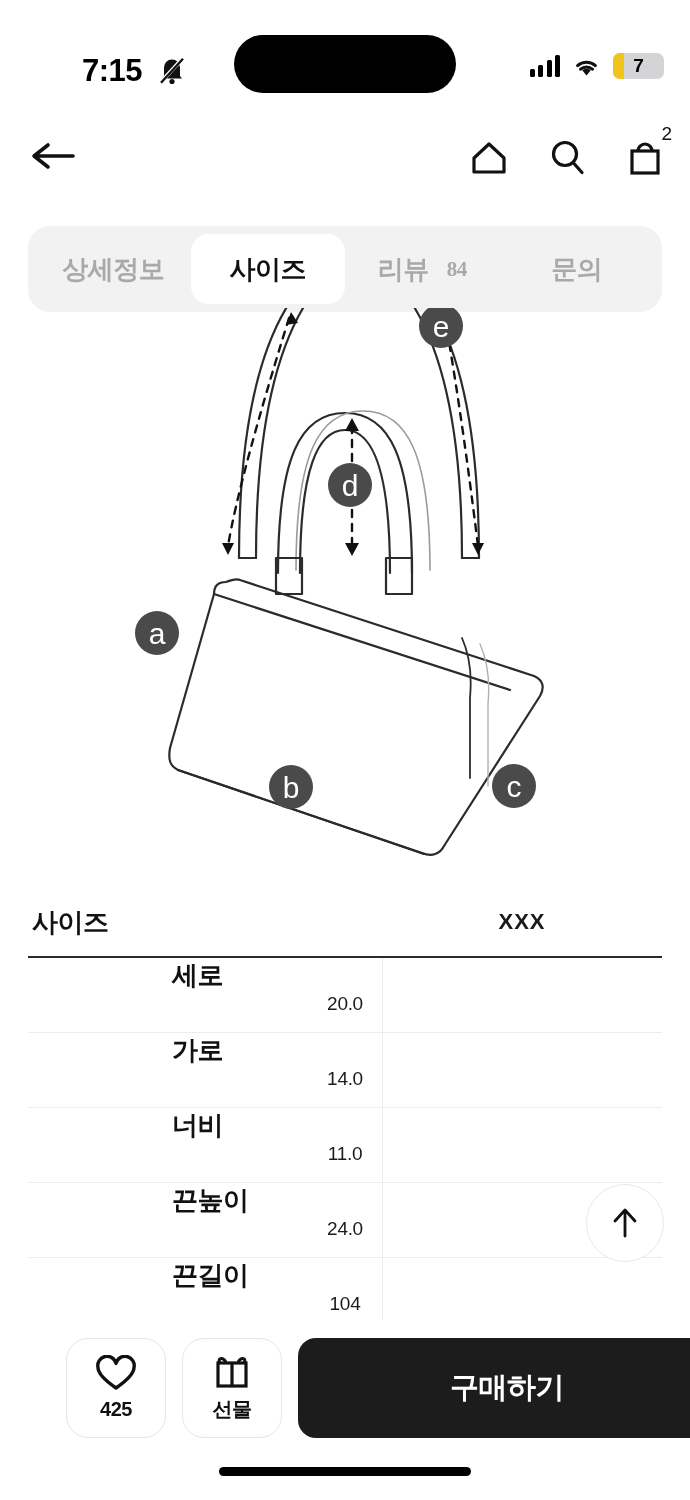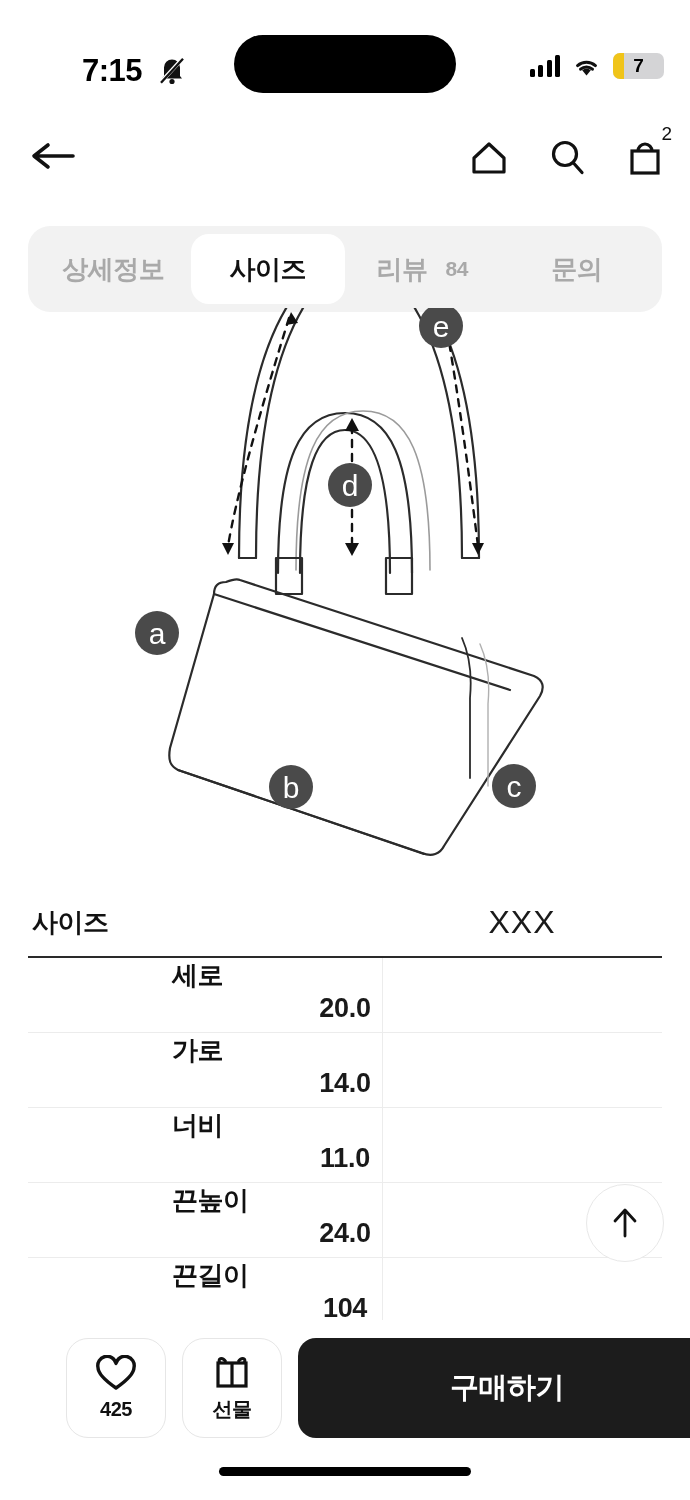--- a/index.html
+++ b/index.html
@@ -57,41 +57,41 @@
     position:absolute; left:28px; top:226px; width:634px; height:86px;
     background:#f2f2f2; border-radius:22px; display:flex; align-items:center;
     padding:8px;
   }
   .tab {
     flex:1; height:70px; display:flex; align-items:center; justify-content:center;
     font-size:26px; font-weight:700; color:#a9a9a9; border-radius:18px;
     letter-spacing:-0.5px;
   }
   .tab.active { background:#fff; color:#111; }
-  .tab .cnt { font-size:21px; font-weight:600; margin-left:18px; }
+  .tab .cnt { font-size:21px; font-weight:600; margin-left:18px;font-family:Liberation Serif, serif; }
 
   
   .diagram { position:absolute; left:0; top:308px; width:690px; height:560px; overflow:hidden; }
   .diagram svg { display:block; }
   .mk-circle { fill:#4a4a4a; }
   .mk-text { fill:#ffffff; font-family:"Liberation Sans", sans-serif; font-size:30px; text-anchor:middle; }
 
   
   .table { position:absolute; left:28px; top:888px; width:634px; }
   .trow { display:flex; align-items:center; height:75px; position:relative; }
   .trow .lab {
     width:354px; padding-left:4px;
     font-size:26px; font-weight:700; color:#111; letter-spacing:-0.5px;
   }
   .trow .val {
     flex:1; text-align:center;
-    font-size:27px; font-weight:700; color:#1a1a1a; letter-spacing:-0.3px;
+    font-size:19px; font-weight:400; color:#1a1a1a; letter-spacing:-0.3px;
   }
   .thead { height:70px; border-bottom:2.5px solid #2a2a2a; }
-  .thead .val { font-weight:400; letter-spacing:1px; font-size:32px; }
+  .thead .val { font-weight:700; letter-spacing:1px; font-size:22px; }
   .tbody .trow { border-bottom:1px solid #ececec;flex-direction:column; }
   .vdiv {
     position:absolute; left:354px; top:70px; width:1px; height:377px; background:#ececec;
   }
 
   
   .fab {
     position:absolute; right:26px; top:1184px; width:78px; height:78px;
     border-radius:50%; background:#fff; border:1px solid #e8e8e8;
     display:flex; align-items:center; justify-content:center;

